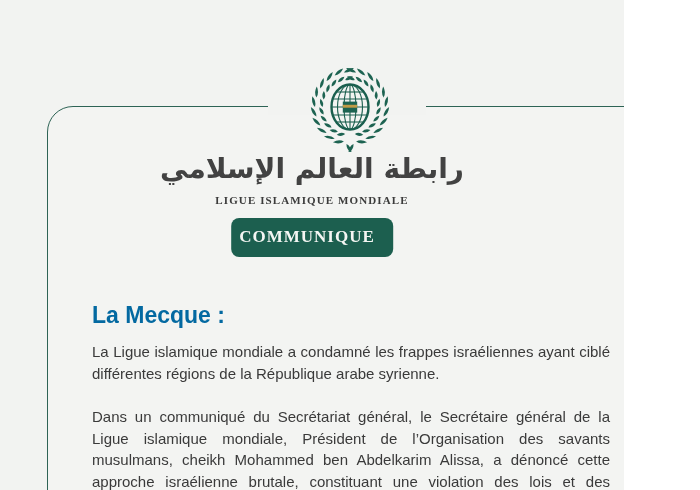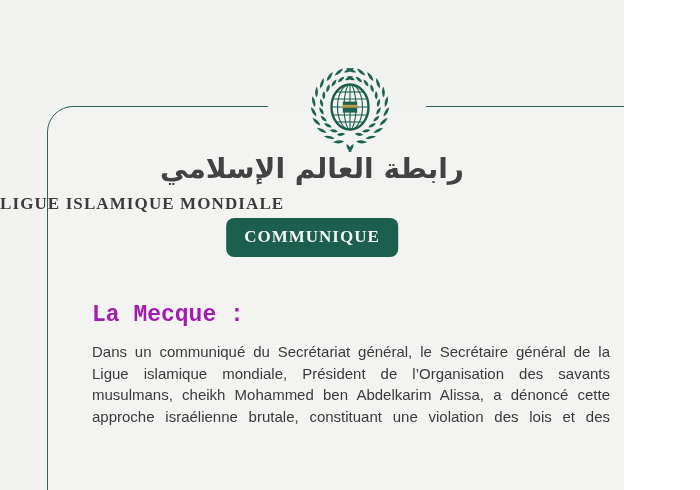--- a/index.html
+++ b/index.html
@@ -20,37 +20,37 @@
   .logo{
     position:absolute;left:300px;top:52px;width:100px;height:100px;
   }
   .arabic{
     position:absolute;left:0;right:0;top:146px;height:46px;
     text-align:center;
     font-family:"DejaVu Sans",sans-serif;font-weight:bold;font-size:28px;
     color:#424242;line-height:46px;
   }
   .orgname{
-    position:absolute;left:0;right:0;top:194px;text-align:left;
-    font-family:"Liberation Serif",serif;font-weight:bold;font-size:17px;
+    position:absolute;left:0;right:0;top:194px;text-align:center;
+    font-family:"Liberation Serif",serif;font-weight:bold;font-size:11px;
     letter-spacing:1.1px;color:#3b3b3b;
   }
   .banner{
     position:absolute;top:218px;left:50%;transform:translateX(-50%);
     background:#1c5f4f;color:#f4f6f3;
     font-family:"Liberation Serif",serif;font-weight:bold;font-size:17px;
-    letter-spacing:1px;padding:9px 18px 10px 18px;border-radius:8px;
+    letter-spacing:1px;padding:9px 18px 10px 8px;border-radius:8px;
     white-space:nowrap;
   }
   .content{
     position:absolute;left:92px;width:518px;top:302px;color:#3a3a3a;
   }
   .content h1{
-    margin:0;font-family:Liberation Mono, monospace;font-weight:bold;
-    font-size:23px;line-height:26px;color:#a21caf;
+    margin:0;font-family:Liberation Sans, sans-serif;font-weight:bold;
+    font-size:23px;line-height:26px;color:#0369a1;
   }
   .content p{
     margin:13px 0 0 0;font-size:15px;line-height:21.5px;
     text-align:justify;color:#3a3a3a;
   }
   .content p + p{margin-top:22px;}
   .content p:last-child{text-align-last:justify;}
 </style>
 </head>
 <body>
@@ -127,16 +127,17 @@
       </g>
     </svg>
 
     <div class="arabic">رابطة العالم الإسلامي</div>
     <div class="orgname">LIGUE ISLAMIQUE MONDIALE</div>
     <div class="banner">COMMUNIQUE</div>
   </header>
 
   <main class="content">
     <h1>La Mecque :</h1>
+    <p>La Ligue islamique mondiale a condamné les frappes israéliennes ayant ciblé différentes régions de la République arabe syrienne.</p>
     <p>Dans un communiqué du Secrétariat général, le Secrétaire général de la Ligue islamique mondiale, Président de l’Organisation des savants musulmans, cheikh Mohammed ben Abdelkarim Alissa, a dénoncé cette approche israélienne brutale, constituant une violation des lois et des</p>
   </main>
 
 </div>
 
 </body></html>

